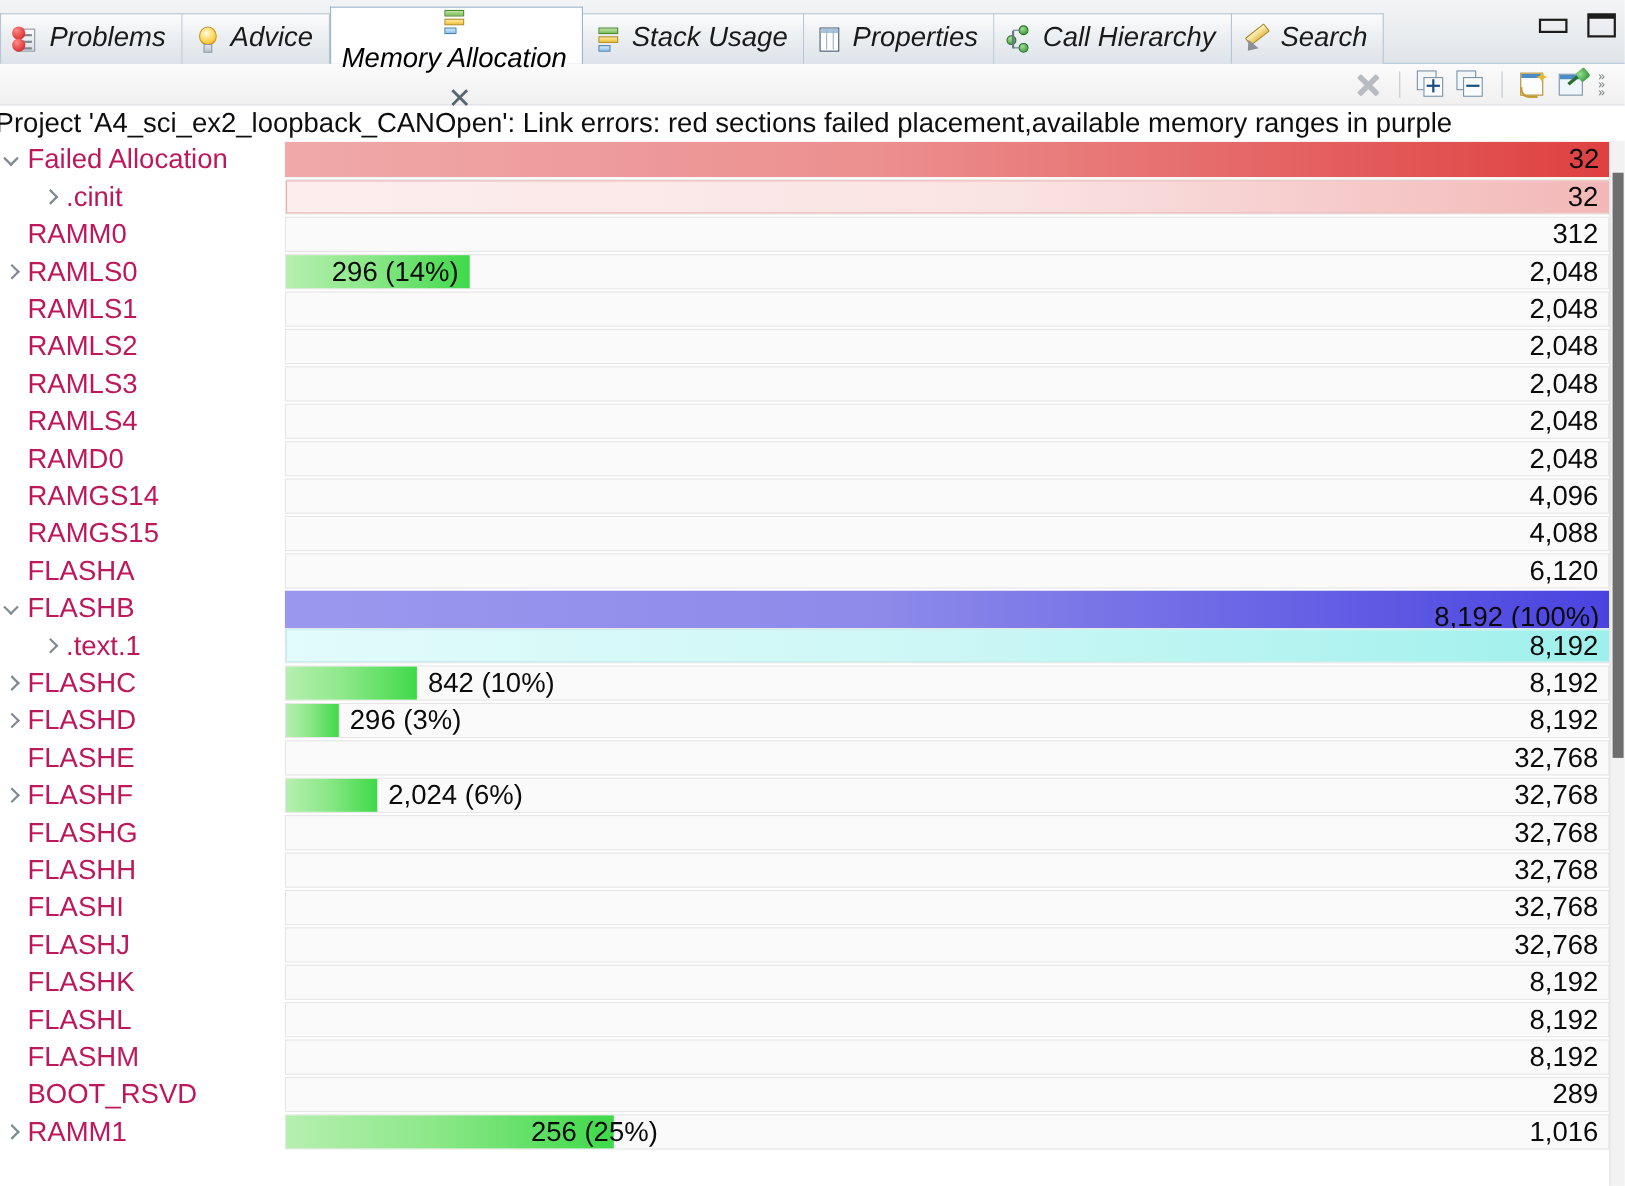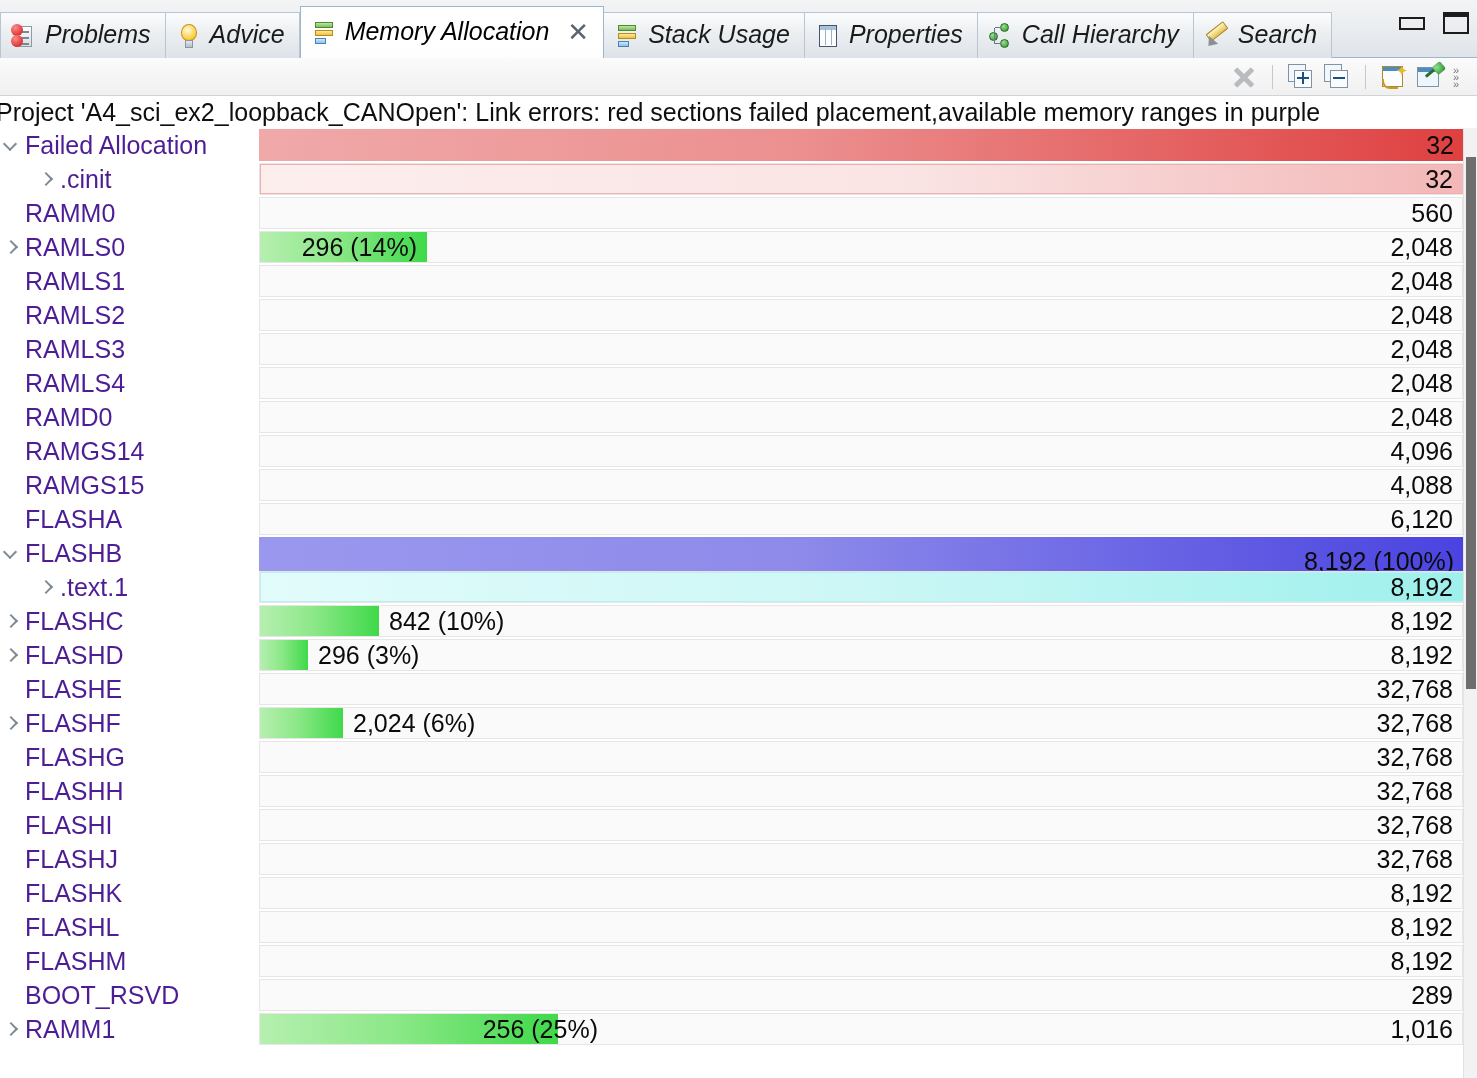--- a/index.html
+++ b/index.html
@@ -28,20 +28,21 @@
   }
   .tab:first-child { border-left: 1px solid #b9c6d2; }
   .tab.active {
     background: linear-gradient(to bottom, #ffffff 0%, #ffffff 65%, #fdfdfe 100%);
     border-top: 1px solid #9eb6cd;
     border-right: 1px solid #9eb6cd;
     border-left: 1px solid #9eb6cd;
     height: 52px;
     z-index: 5;
     color: #000;
+    flex-direction: column;
   }
   .tab-label { line-height: 1; padding-bottom: 2px; font-style: italic; }
   .tab-close {
     font-size: 26px; color: #5a6570; margin-left: 10px; line-height: 1;
     font-weight: 300; padding-bottom: 2px;
   }
 
   
   .ticon { width: 26px; height: 26px; position: relative; flex: 0 0 26px; }
 
@@ -152,21 +153,21 @@
 
   
   .tree {
     position:absolute; left:0; top:128px; width:1463px; height:950px;
     background:#ffffff; overflow:hidden;
   }
   .row { position:relative; height:34px; width:100%; }
   .r-label {
     position:absolute; left:0; top:0; width:258px; height:34px;
     display:flex; align-items:center;
-    font-size:25px; color:#4c1d95; white-space:nowrap;
+    font-size:25px; color:#be185d; white-space:nowrap;
   }
   .twisty {
     width:22px; height:34px; flex:0 0 22px; position:relative; color:#808a93;
   }
   .twisty::before {
     content:""; position:absolute; left:6px; top:12px;
     width:8px; height:8px;
     border-right:2.6px solid #7f8a94; border-bottom:2.6px solid #7f8a94;
   }
   .twisty.right::before { transform: rotate(-45deg); }
@@ -358,21 +359,21 @@
         <div class="r-bar bar-redlt" style="width: 1204px;"></div>
         <div class="r-val">32</div>
       </div>
     </div>
     <div class="row">
       <div class="r-label">
         <span class="twisty none"></span>
         <span class="lbltext">RAMM0</span>
       </div>
       <div class="r-cell">
-        <div class="r-val">560</div>
+        <div class="r-val">312</div>
       </div>
     </div>
     <div class="row">
       <div class="r-label">
         <span class="twisty right"></span>
         <span class="lbltext">RAMLS0</span>
       </div>
       <div class="r-cell">
         <div class="r-bar bar-green" style="width: 167px;"></div>
         <div class="r-val">2,048</div>

